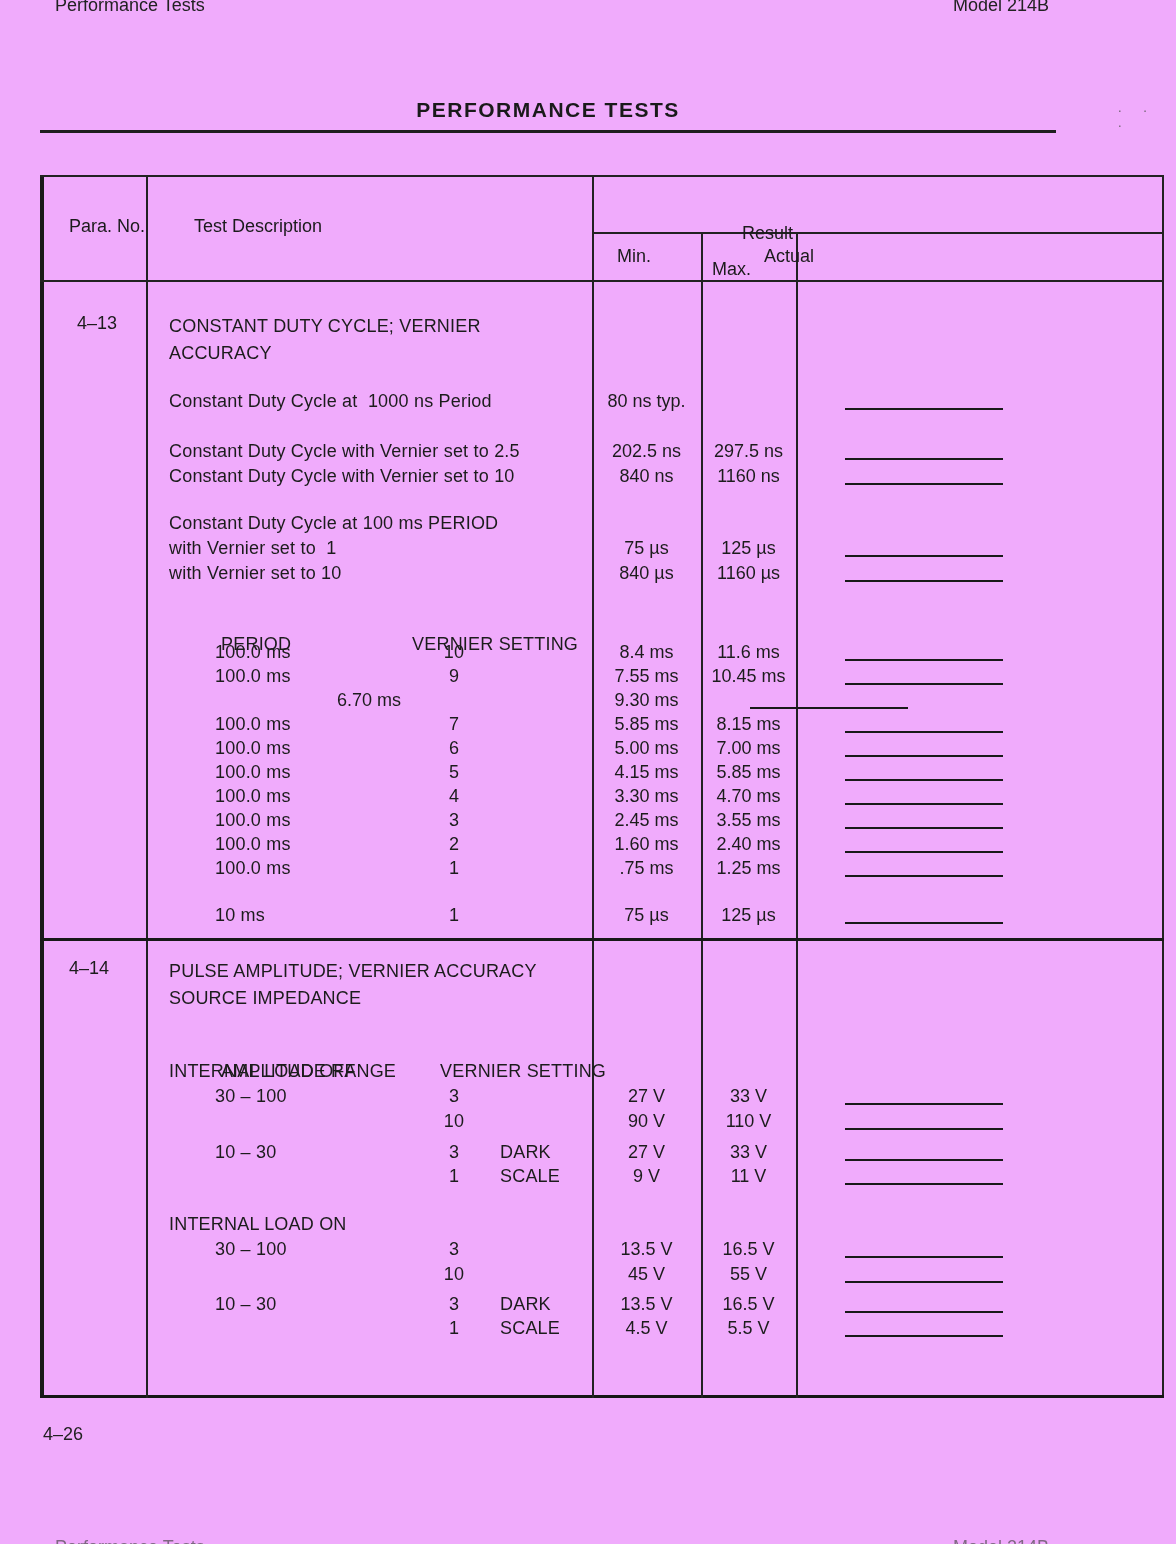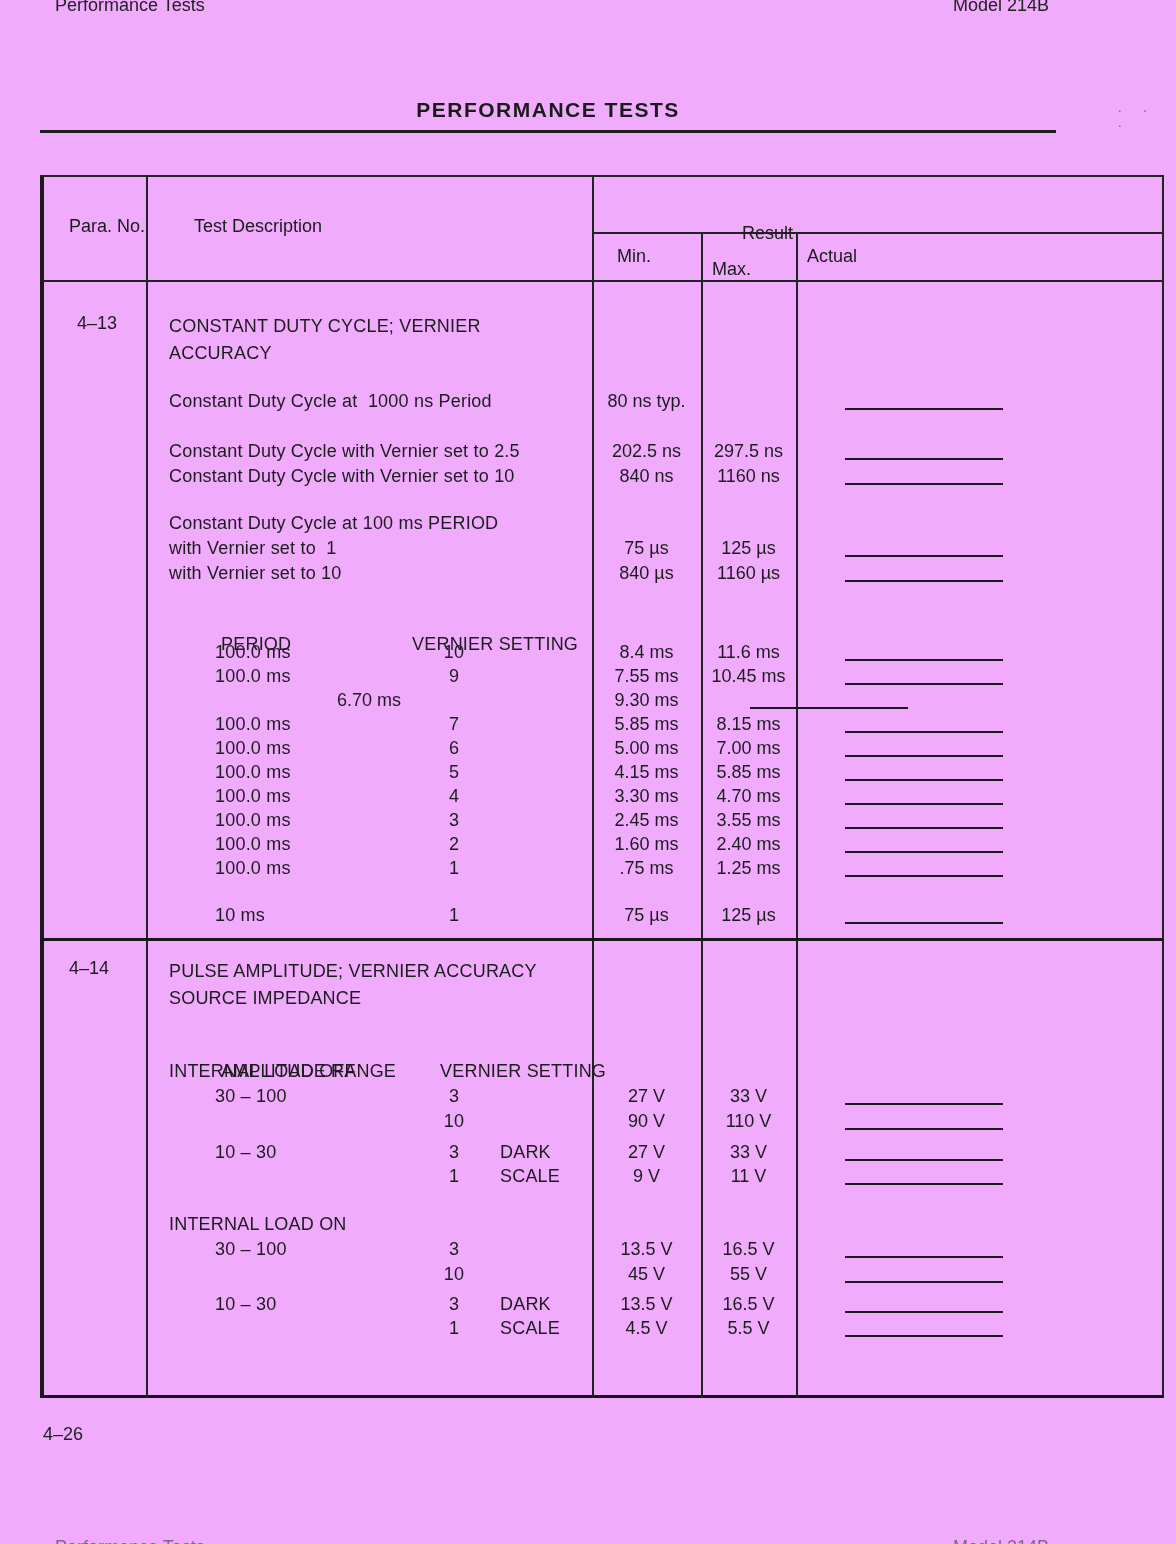--- a/index.html
+++ b/index.html
@@ -79,21 +79,21 @@
     <div class="ln v4"></div>
     <div class="ln hresult"></div>
     <div class="ln hhead"></div>
     <div class="ln hsec"></div>
 
     <div class="hlabel" style="left:29px; top:41px;">Para. No.</div>
     <div class="hlabel" style="left:154px; top:41px;">Test Description</div>
     <div class="hlabel" style="left:702px; top:32px;margin-top:16px;">Result</div>
     <div class="hlabel" style="left:577px; top:71px;">Min.</div>
     <div class="hlabel" style="left:672px; top:84px;">Max.</div>
-    <div class="hlabel" style="left:767px; top:71px;">Actual</div>
+    <div class="hlabel" style="left:724px; top:71px;">Actual</div>
 
     <div class="sec sec1">
       <div class="para" style="top:33px;margin-left:8px;">4–13</div>
 
       <div style="height:33px"></div>
       <div class="trow h27">
         <div></div>
           <div class="desc">CONSTANT DUTY CYCLE; VERNIER</div>
           <div></div>
           <div></div>

